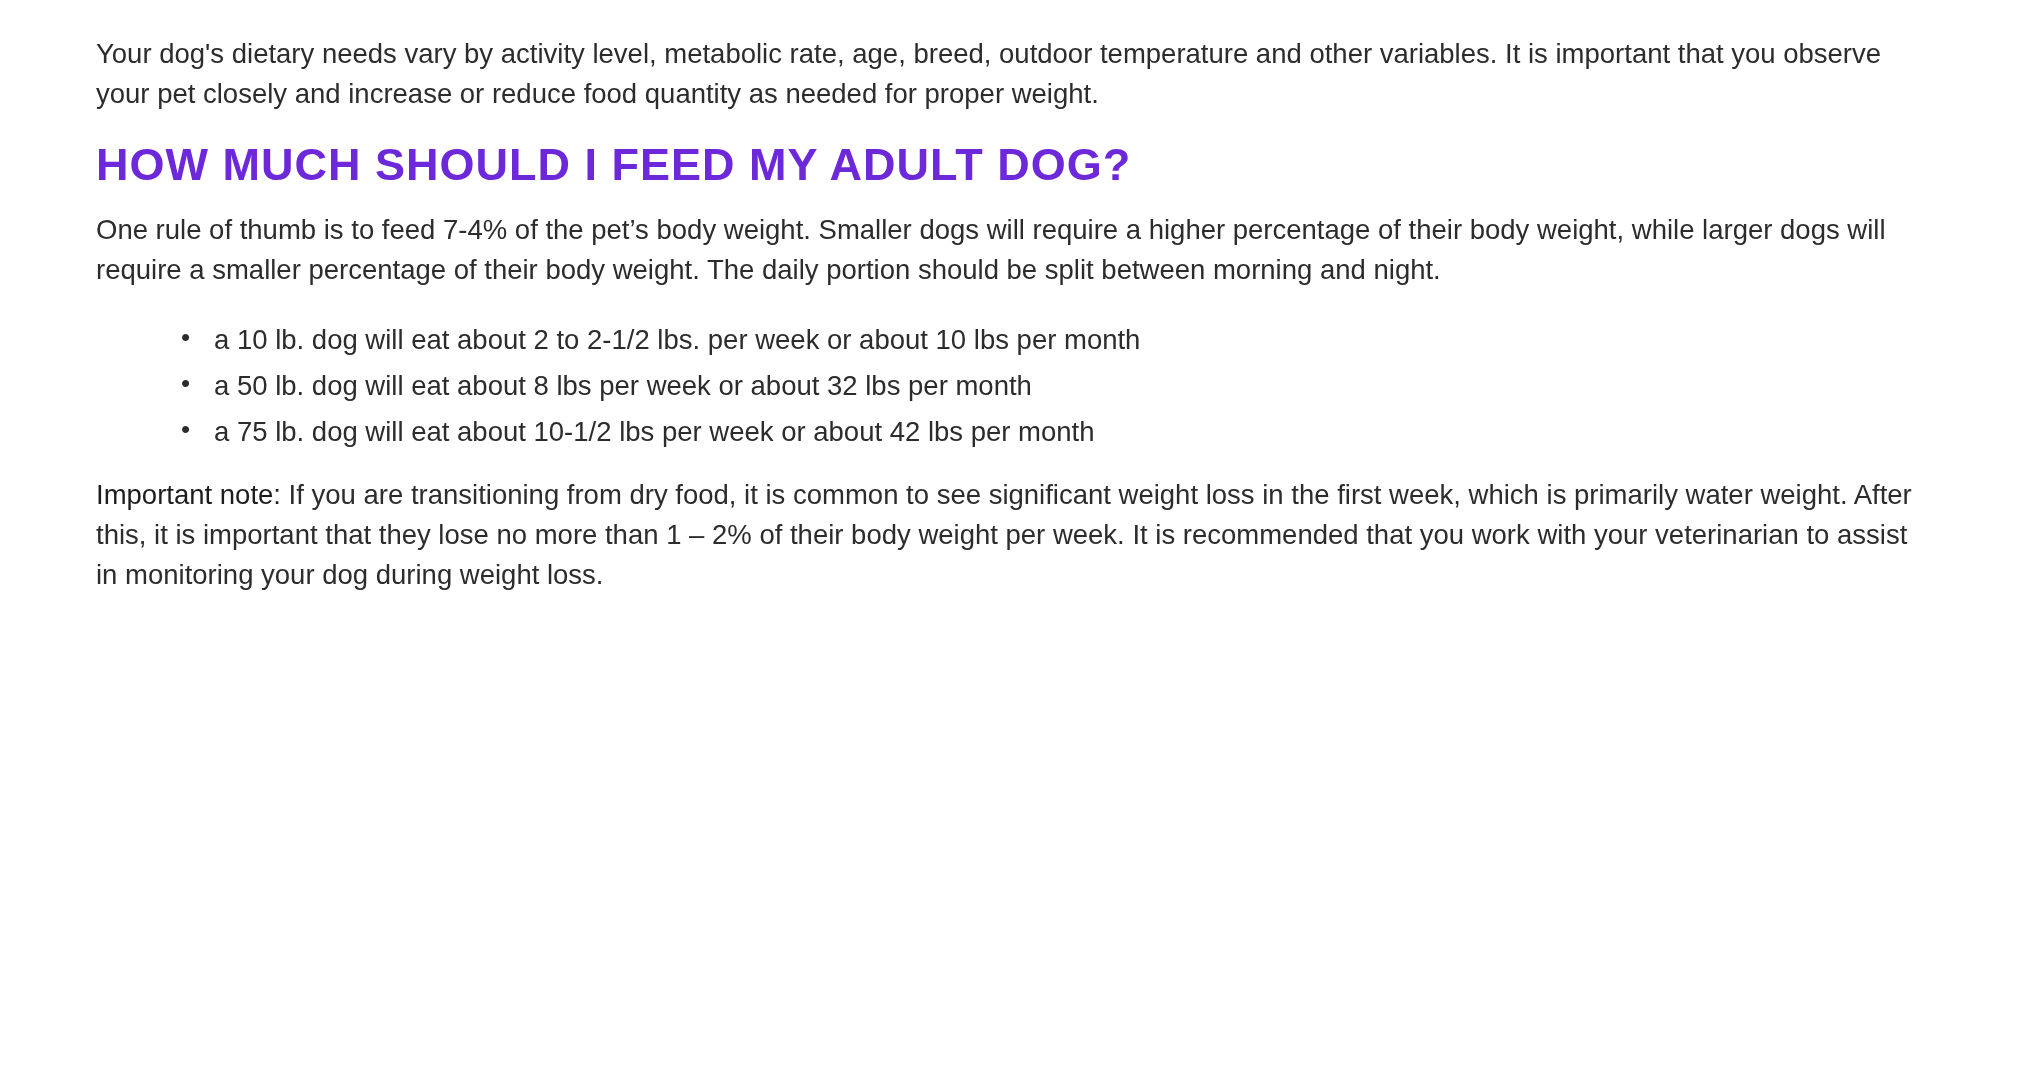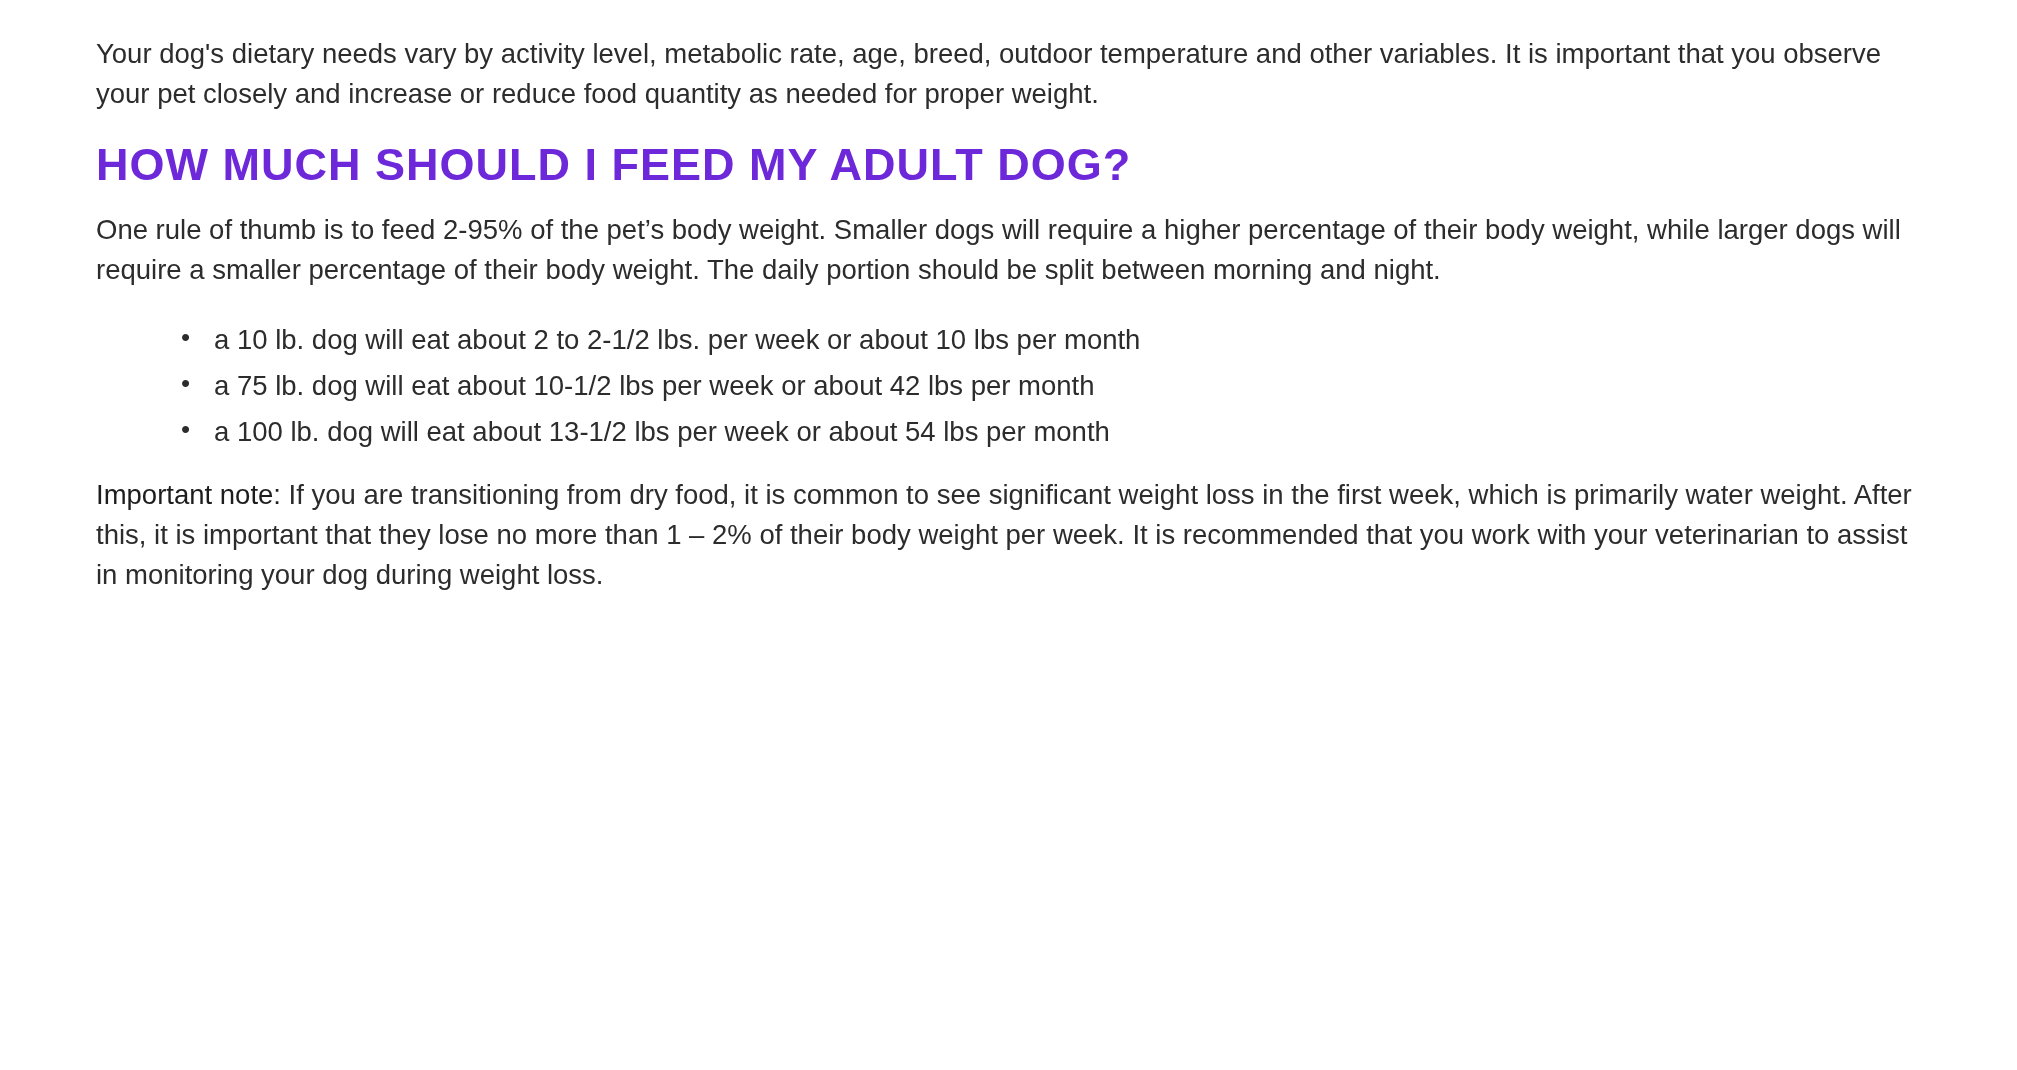--- a/index.html
+++ b/index.html
@@ -72,25 +72,25 @@
 </head>
 <body>
 
 <div class="page">
   <div class="content">
 
     <p class="body-text">Your dog's dietary needs vary by activity level, metabolic rate, age, breed, outdoor temperature and other variables. It is important that you observe your pet closely and increase or reduce food quantity as needed for proper weight.</p>
 
     <h2 class="section-heading">How much should I feed my adult dog?</h2>
 
-    <p class="body-text">One rule of thumb is to feed 2-95% of the pet’s body weight. Smaller dogs will require a higher percentage of their body weight, while larger dogs will require a smaller percentage of their body weight.  The daily portion should be split between morning and night.</p>
+    <p class="body-text">One rule of thumb is to feed 7-4% of the pet’s body weight. Smaller dogs will require a higher percentage of their body weight, while larger dogs will require a smaller percentage of their body weight.  The daily portion should be split between morning and night.</p>
 
     <ul class="feeding-list">
       <li>a 10 lb. dog will eat about 2 to 2-1/2 lbs. per week or about 10 lbs per month</li>
+      <li>a 50 lb. dog will eat about 8 lbs per week or about 32 lbs per month</li>
       <li>a 75 lb. dog will eat about 10-1/2 lbs per week or about 42 lbs per month</li>
-      <li>a 100 lb. dog will eat about 13-1/2 lbs per week or about 54 lbs per month</li>
     </ul>
 
 
     <p class="body-text para-block"><span class="strong-label">Important note:</span><span> If you are transitioning from dry food, it is common to see significant weight loss in the first week, which is primarily water weight. After this, it is important that they lose no more than 1 – 2% of their body weight per week. It is recommended that you work with your veterinarian to assist in monitoring your dog during weight loss.</span></p>
 
   </div>
 </div>
 
 </body></html>

